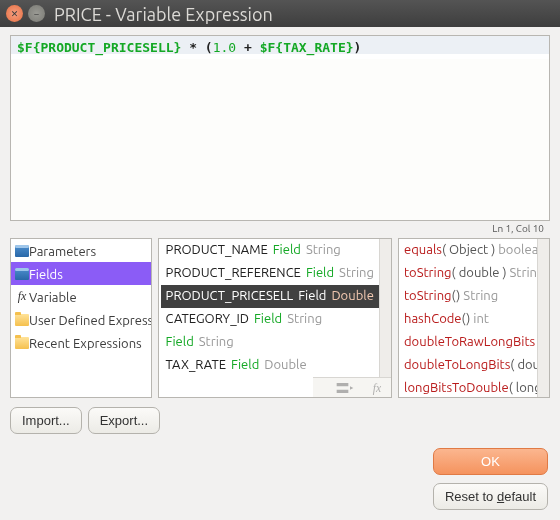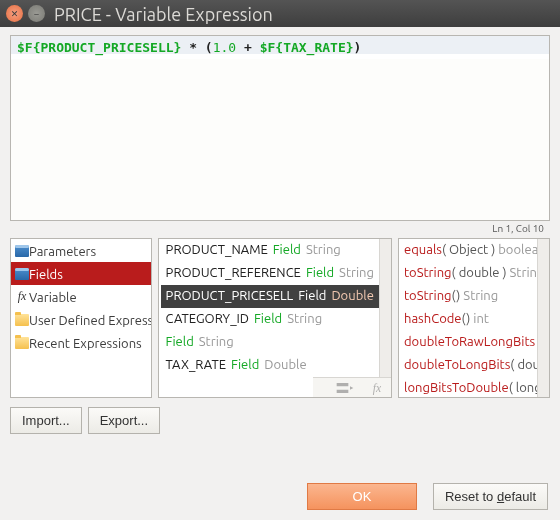--- a/index.html
+++ b/index.html
@@ -18,43 +18,43 @@
 .status { text-align: right; padding: 2px 6px 4px 0; color: #555; font-size: 10px; }
 .panes { display: flex; gap: 6px; }
 .pane { border: 1px solid #b8b6b1; background: #fff; height: 160px; overflow: hidden; display: flex; flex-direction: column; }
 .pane-left { width: 142px; }
 .pane-mid { flex: 1; align-items: flex-end; }
 .pane-right { width: 152px; }
 .list { flex: 1; overflow: hidden; }
 .list-sb { width: 12px; background: #efedea; border-left: 1px solid #d8d6d2; }
 .list-wrap { display: flex; height: 100%; }
 .item { padding: 3px 4px; display: flex; align-items: center; white-space: nowrap; overflow: hidden; height: 23px; }
-.item.sel { background: #b91c1c; color: #fff; }
+.item.sel { background: #8b5cf6; color: #fff; }
 .ic { width: 14px; height: 12px; flex-shrink: 0; display: inline-block; }
 .ic-db { background: linear-gradient(#4e8fce, #2968a8); border-radius: 2px 2px 1px 1px; position: relative; }
 .ic-db::before { content: ""; position: absolute; top: 0; left: 0; right: 0; height: 3px; background: #9fc6ea; border-radius: 2px; }
 .ic-fn { font-style: italic; font-family: serif; font-size: 12px; color: #333; width: 14px; text-align: center; }
 .ic-fold { background: linear-gradient(#ffe39a, #f5c04d); border-radius: 1px; position: relative; }
 .ic-fold::before { content: ""; position: absolute; top: -2px; left: 0; width: 6px; height: 3px; background: #f5c04d; border-radius: 1px 1px 0 0; }
 .mid-row { padding: 3px 5px; white-space: nowrap; overflow: hidden; height: 23px; display: flex; align-items: baseline; gap: 5px; }
 .mid-row.sel { background: #404040; color: #fff; }
 .mid-name { color: #222; }
 .mid-kind { color: #14a825; }
 .mid-type { color: #999; }
 .mid-row.sel .mid-name, .mid-row.sel .mid-kind, .mid-row.sel .mid-type { color: #fff; }
 .mid-row.sel .mid-type { color: #f3c9b1; }
 .mid-toolbar { border-top: 1px solid #d8d6d2; height: 24px; display: flex; align-items: center; gap: 16px; padding-left: 22px; background: #f6f5f2; }
 .mid-tb-ic { width: 20px; height: 14px; opacity: 0.55; }
 .r-row { padding: 3px 5px; white-space: nowrap; overflow: hidden; height: 23px; }
 .r-name { font-weight: normal; color: #b91c1c; }
 .r-args { color: #555; }
 .r-ret { color: #999; }
 .bot-buttons { margin-top: 9px; display: flex; gap: 6px; }
-.btn { background: linear-gradient(#fbfaf8, #ecebe6); border: 1px solid #b4b2ac; border-radius: 0; padding: 5px 11px; font-size: 13px; color: #333; }
-.footer { position: absolute; bottom: 10px; right: 12px; display: flex; gap: 16px; }
+.btn { background: linear-gradient(#fbfaf8, #ecebe6); border: 1px solid #b4b2ac; border-radius: 7px; padding: 5px 11px; font-size: 13px; color: #333; }
+.footer { position: absolute; bottom: 10px; right: 12px; display: flex; gap: 8px; flex-direction: column; }
 .btn-wide { min-width: 100px; text-align: center; }
 .btn-ok { background: linear-gradient(#fbb68f, #f5935e); border-color: #e07a45; color: #fff; font-weight: 500; min-width: 110px; }
 .underline-letter { text-decoration: underline; }
 </style>
 </head>
 <body>
 
 <div class="titlebar">
   <div class="tb-btn tb-close">✕</div>
   <div class="tb-btn tb-min">–</div>

